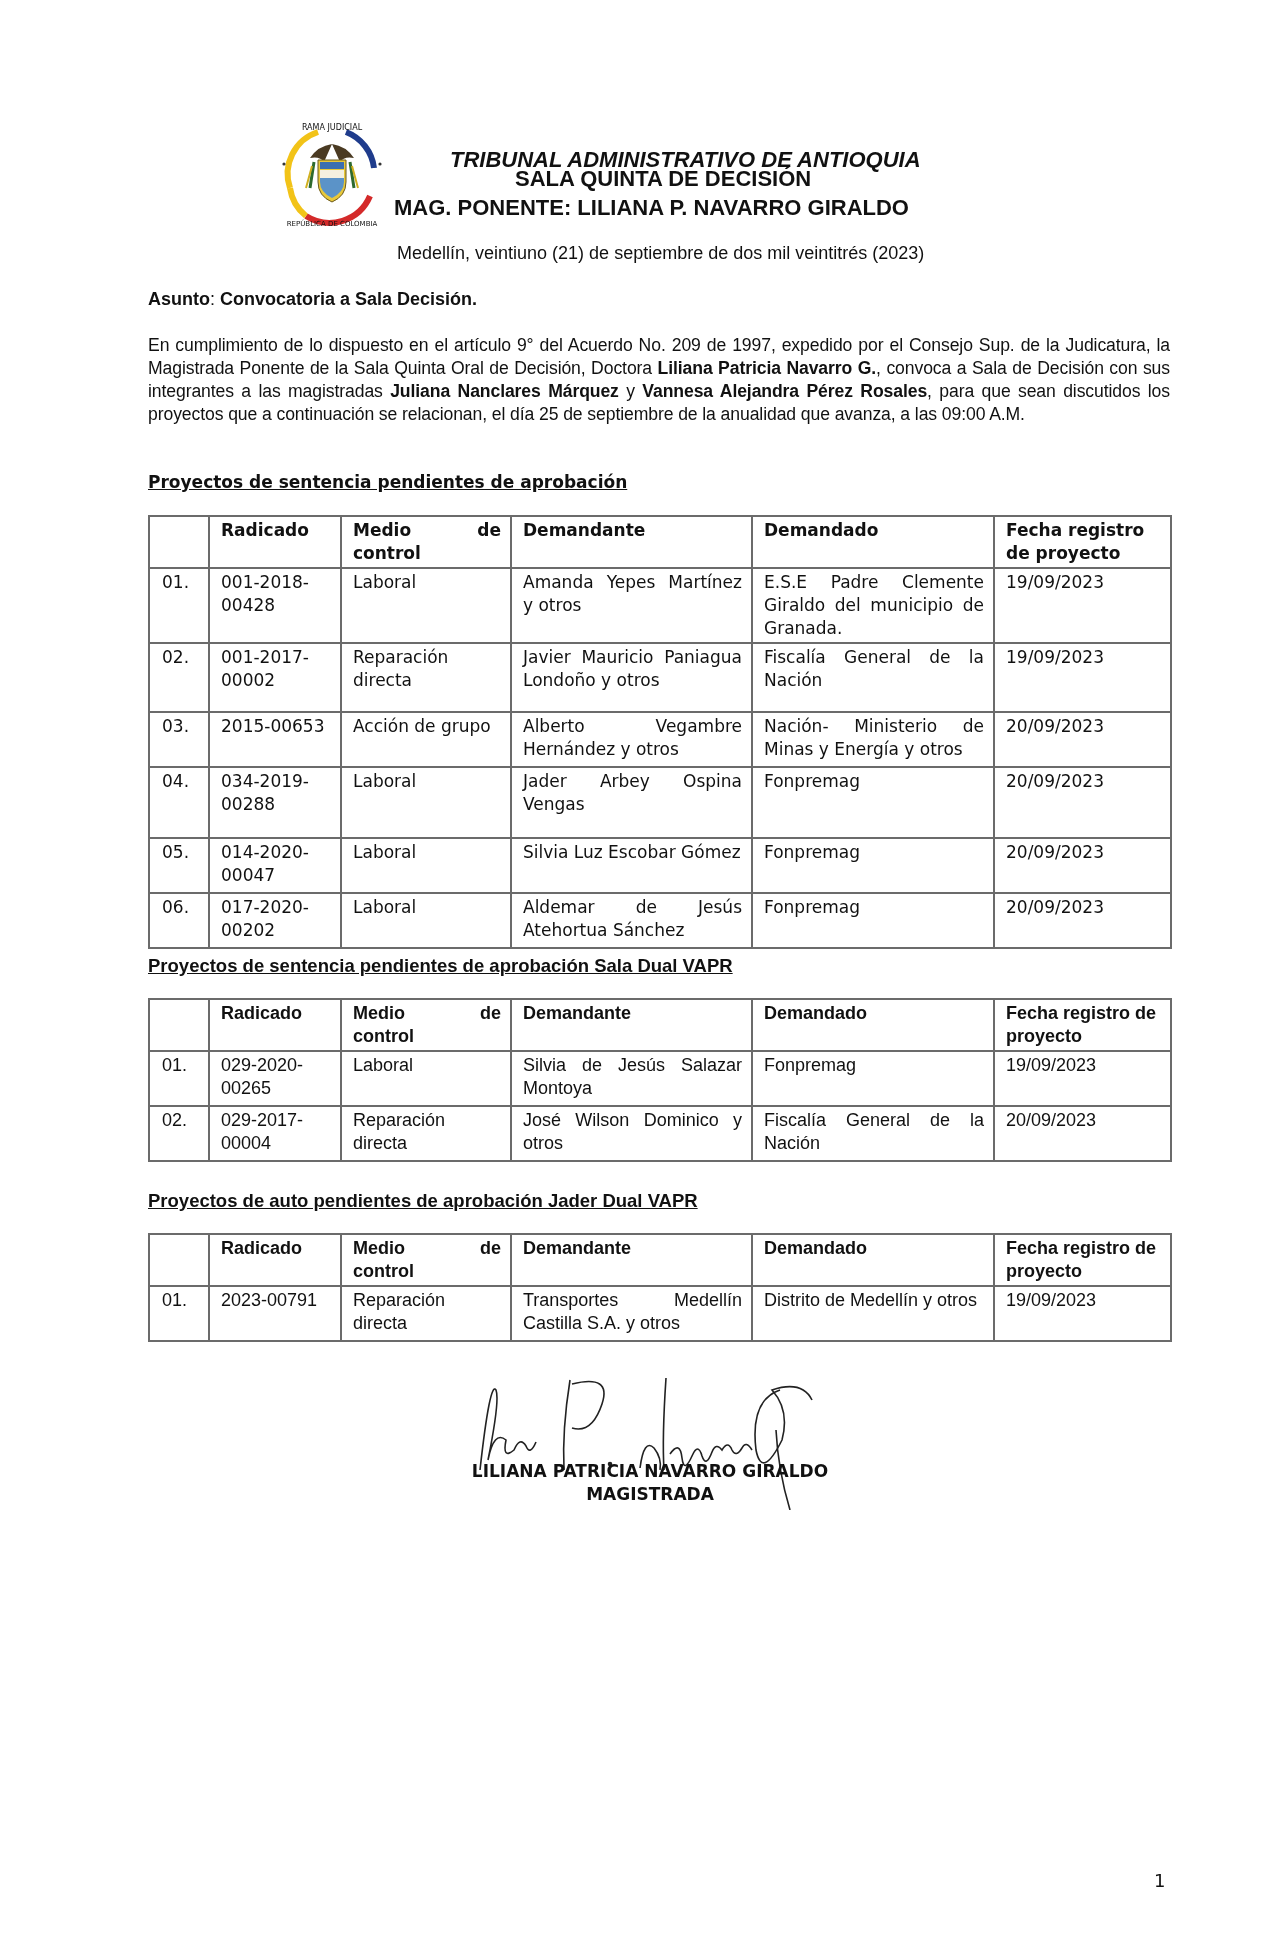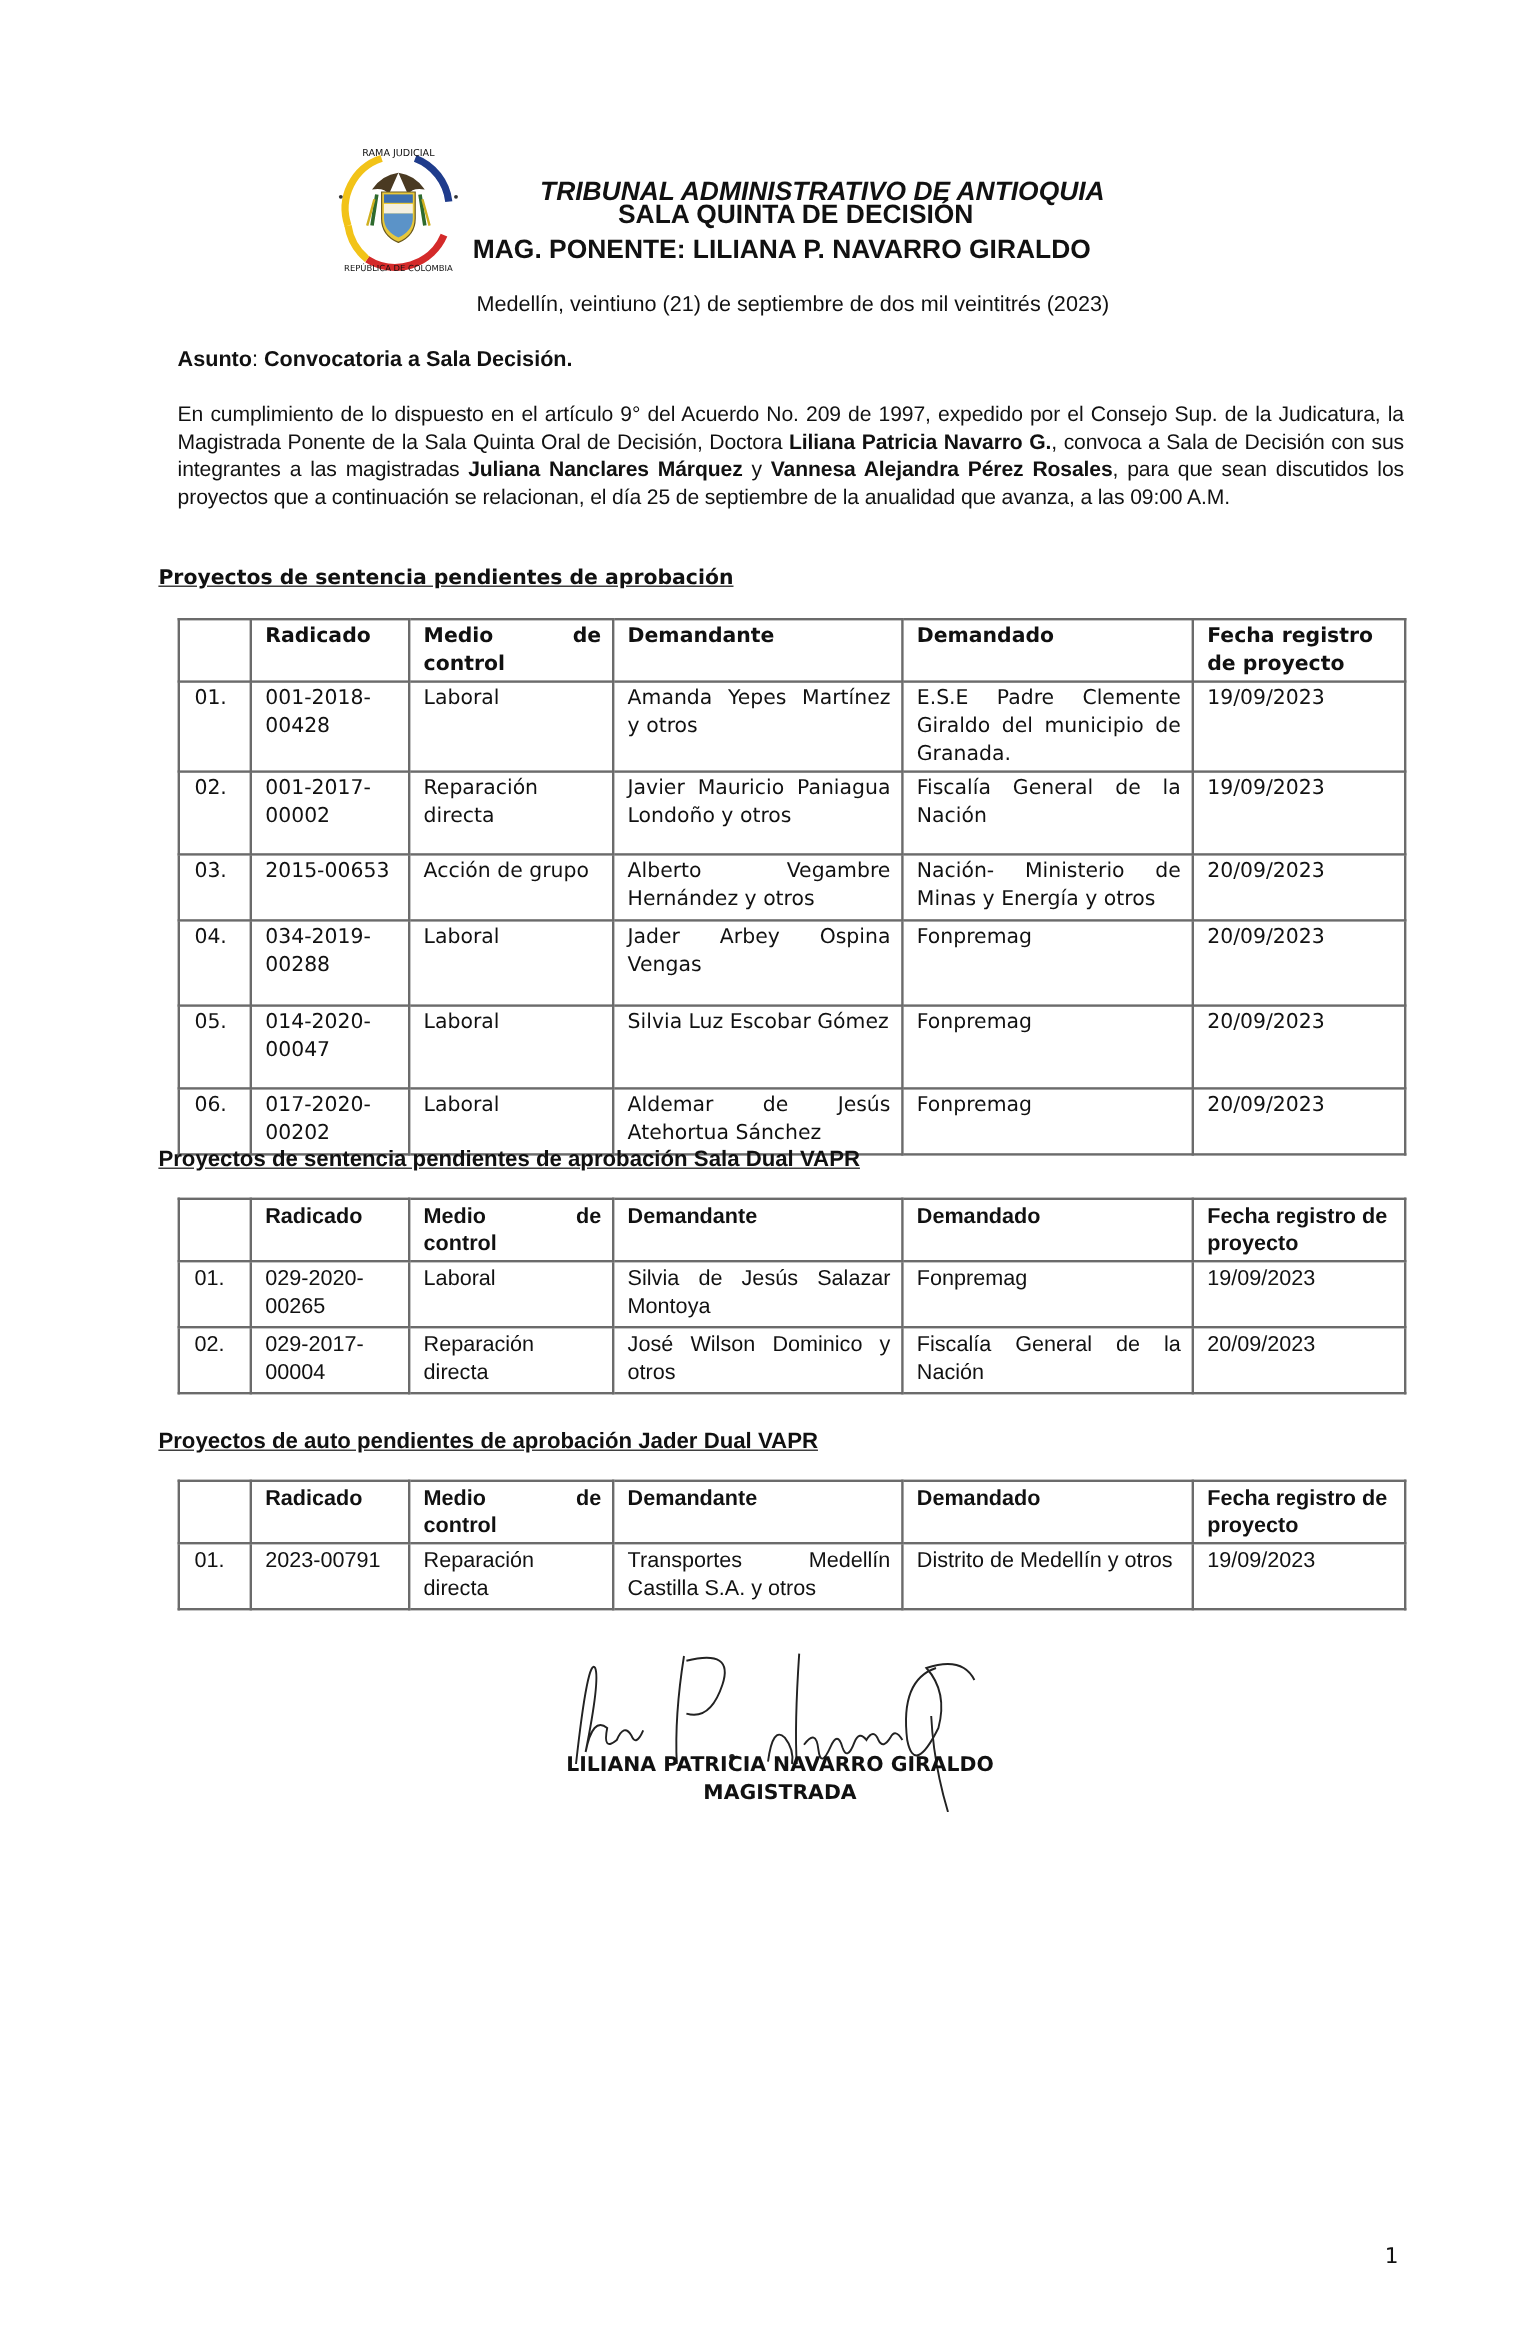--- a/index.html
+++ b/index.html
@@ -8,21 +8,21 @@
   .logo{left:278px;top:118px;width:108px;height:112px;}
   .hdr{font-family:"Liberation Sans",sans-serif;font-weight:bold;font-size:22px;line-height:29px;color:#111;}
   .h1{left:450px;top:145px;font-style:italic;}
   .h2{left:515px;top:164px;}
   .h3{left:394px;top:193px;}
   .dateline{left:397px;top:243px;font-size:18px;font-family:"Liberation Sans",sans-serif;font-stretch:condensed;}
   .asunto{left:148px;top:289px;font-size:18px;font-weight:bold;font-family:"Liberation Sans",sans-serif;}
   .asunto .lbl{font-weight:bold;}
   .para{left:148px;top:334px;width:1022px;font-size:17.6px;line-height:23px;text-align:justify;font-family:"Liberation Sans",sans-serif;letter-spacing:-0.1px;}
   .para b{font-weight:bold;}
-  .sec{font-family:"DejaVu Sans",sans-serif;font-weight:bold;font-size:17px;text-decoration:underline;left:132px;}
+  .sec{font-family:"DejaVu Sans",sans-serif;font-weight:bold;font-size:17px;text-decoration:underline;left:148px;}
   .sec.narrow{font-family:"Liberation Sans",sans-serif;font-size:18.5px;}
   table.t{position:absolute;left:148px;width:1022px;border-collapse:collapse;table-layout:fixed;font-size:17px;line-height:23px;font-family:"DejaVu Sans",sans-serif;}
   table.t td,table.t th{border:2px solid #6b6b6b;vertical-align:top;padding:2px 9px 2px 11px;text-align:left;}
   table.t th{font-weight:bold;}
   table.t td.j{text-align:justify;text-align-last:left;}
   table.t td.date{font-weight:normal;}
   table.t td.num{padding-left:12px;}
   table.t.cond{font-family:"Liberation Sans",sans-serif;font-size:18px;}
   .sig{left:460px;top:1370px;width:380px;height:140px;}
   .signame{left:440px;top:1460px;width:420px;text-align:center;font-weight:bold;font-size:17px;line-height:23px;}
@@ -108,21 +108,21 @@
     <td class="date">20/09/2023</td>
   </tr>
   <tr style="height:71px">
     <td class="num">04.</td>
     <td>034-2019-00288</td>
     <td class="j">Laboral</td>
     <td class="j">Jader Arbey Ospina Vengas</td>
     <td class="j">Fonpremag</td>
     <td class="date">20/09/2023</td>
   </tr>
-  <tr style="height:69px">
+  <tr style="height:55px">
     <td class="num">05.</td>
     <td>014-2020-00047</td>
     <td class="j">Laboral</td>
     <td class="j">Silvia Luz Escobar Gómez</td>
     <td class="j">Fonpremag</td>
     <td class="date">20/09/2023</td>
   </tr>
   <tr style="height:55px">
     <td class="num">06.</td>
     <td>017-2020-00202</td>

